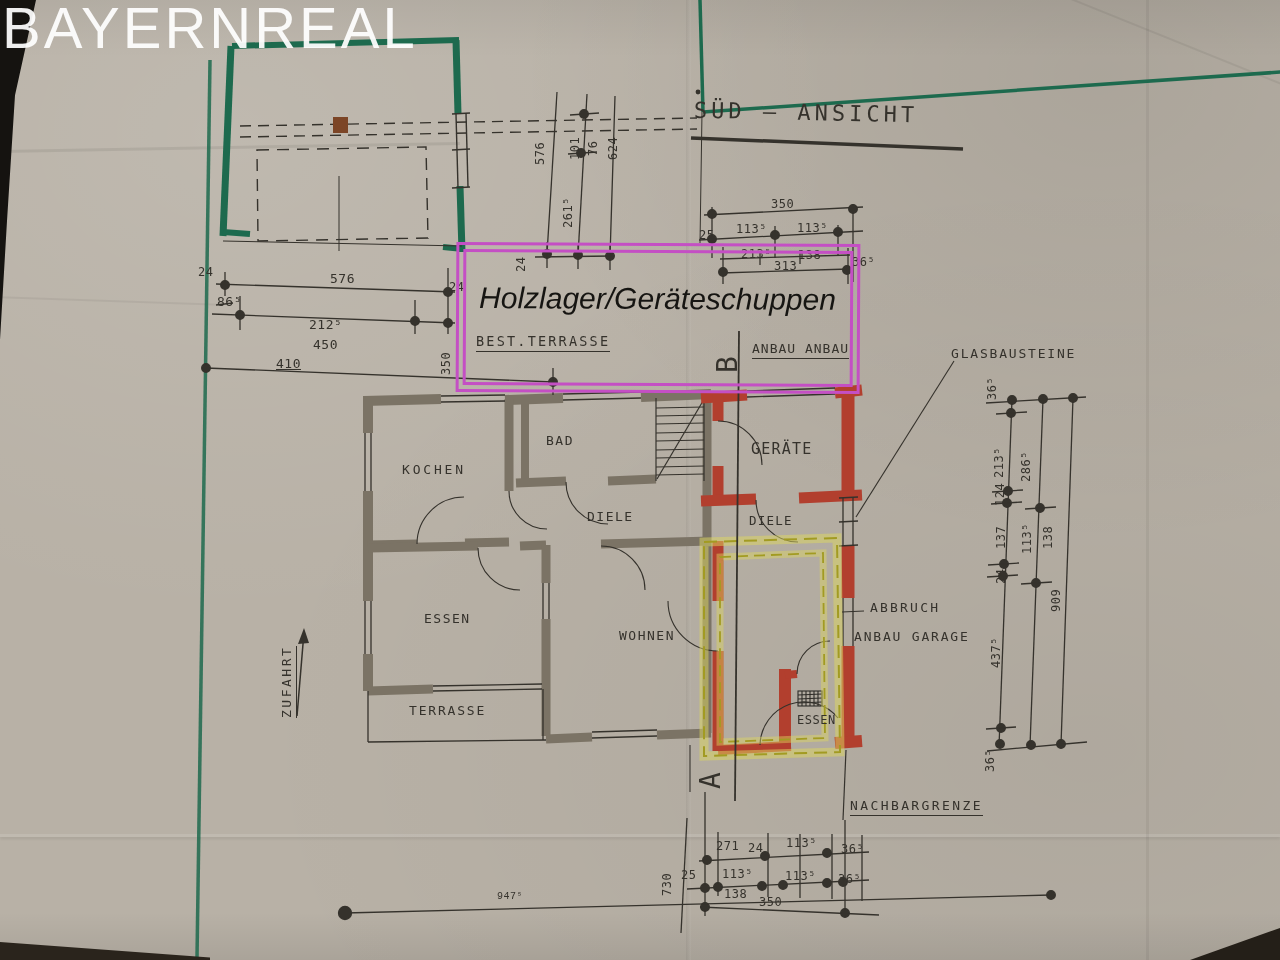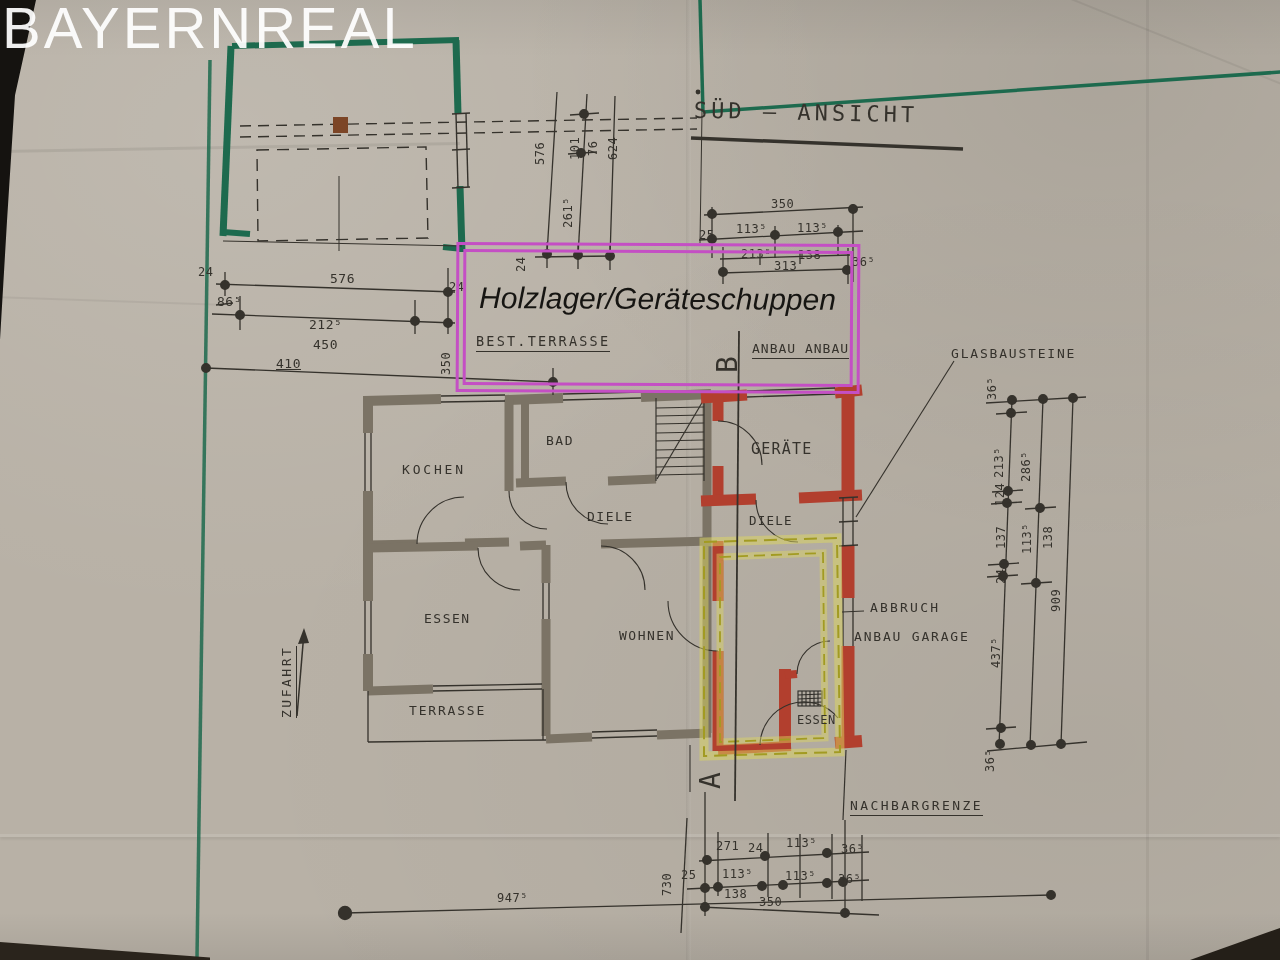--- a/index.html
+++ b/index.html
@@ -396,21 +396,21 @@
       <div class="dim" style="left: 716px; top: 839px; font-size: 12px;">271</div>
       <div class="dim" style="left: 748px; top: 841px; font-size: 12px;">24</div>
       <div class="dim" style="left: 786px; top: 836px; font-size: 12px;">113⁵</div>
       <div class="dim" style="left: 841px; top: 842px; font-size: 12px;">36⁵</div>
       <div class="dim" style="left: 681px; top: 868px; font-size: 12px;">25</div>
       <div class="dim" style="left: 722px; top: 867px; font-size: 12px;">113⁵</div>
       <div class="dim" style="left: 785px; top: 869px; font-size: 12px;">113⁵</div>
       <div class="dim" style="left: 838px; top: 872px; font-size: 12px;">36⁵</div>
       <div class="dim" style="left: 724px; top: 887px; font-size: 12px;">138</div>
       <div class="dim" style="left: 759px; top: 895px; font-size: 12px;">350</div>
-      <div class="dim" style="left: 497px; top: 891px; font-size: 12px;">947⁵</div>
+      <div class="dim" style="left: 497px; top: 891px; font-size: 10px; font-family: Liberation Mono, monospace;">947⁵</div>
     </div>
 
   <div id="title">SÜD – ANSICHT</div>
 
   <div id="annotation-box">
     <div class="inner"></div>
     <div id="annotation-text">Holzlager/Geräteschuppen</div>
   </div>
 
   <div class="corner" id="corner-tl"></div>

